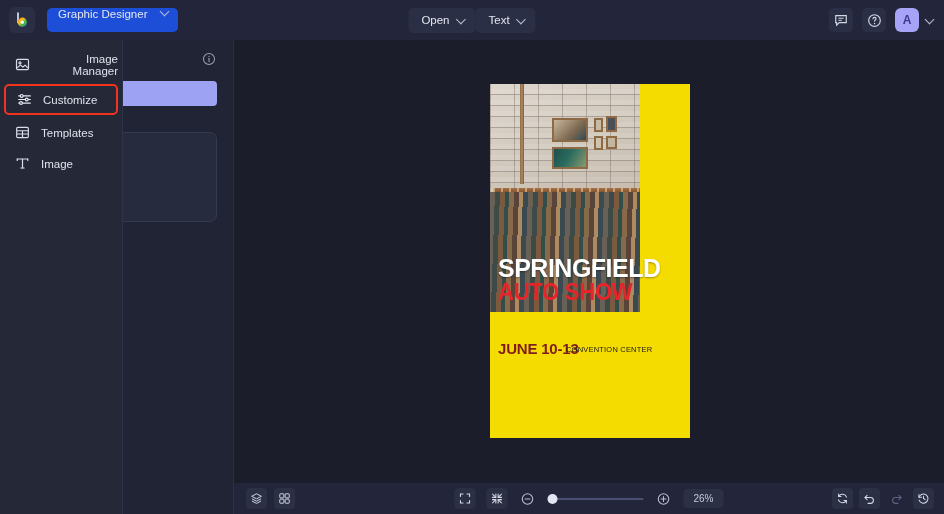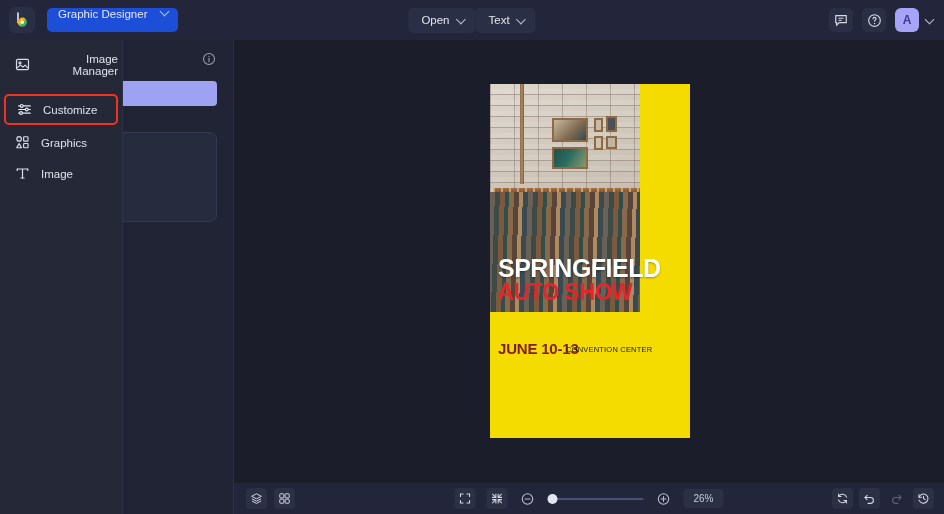--- a/index.html
+++ b/index.html
@@ -97,21 +97,21 @@
     background: #242837; border-right: 1px solid #2e3248;
     padding-top: 9px;
     text-align: right;
   }
   .nav-item {
     position: relative; height: 31px; margin: 0 4px; padding-left: 11px;
     display: flex; align-items: center; gap: 11px;
     font-size: 11.5px; color: #dfe2ed; cursor: pointer; border-radius: 4px;
   }
   .nav-item.active-outline {
-    border: 2px solid #f3331f; border-radius: 5px; margin-top: 14px; margin-bottom: 2px;
+    border: 2px solid #f3331f; border-radius: 5px; margin-top: 4px; margin-bottom: 2px;
   }
   .nav-ico {
     width: 15px; height: 15px; display: flex; align-items: center; justify-content: center;
     flex: 0 0 15px;
   }
 
   
   .canvas {
     position: absolute; left: 234px; top: 40px; width: 710px; height: 443px;
     background: #1b1d2a;
@@ -335,32 +335,30 @@
         <svg width="15" height="15" viewBox="0 0 16 16" fill="none" stroke="#e6e8f2" stroke-width="1.25">
           <path d="M1.8 4.2h12.4M1.8 8h12.4M1.8 11.8h12.4" stroke-linecap="round"></path>
           <circle cx="5" cy="4.2" r="1.5" fill="#242837"></circle>
           <circle cx="10.4" cy="8" r="1.5" fill="#242837"></circle>
           <circle cx="4.3" cy="11.8" r="1.5" fill="#242837"></circle>
         </svg>
       </span>
       <span>Customize</span>
     </div>
 
-
     <div class="nav-item">
       <span class="nav-ico">
         <svg width="15" height="15" viewBox="0 0 16 16" fill="none" stroke="#d9dcea" stroke-width="1.25">
-          <circle cx="4.4" cy="4.2" r="2.4"></circle>
-          <rect x="9.2" y="1.9" width="4.7" height="4.6" rx="0.7"></rect>
-          <path d="M4.4 9.2l2.6 4.4H1.8z" stroke-linejoin="round"></path>
-          <rect x="9.2" y="9.1" width="4.7" height="4.5" rx="0.7"></rect>
+          <rect x="1.8" y="2.6" width="12.4" height="10.8" rx="1.2"></rect>
+          <path d="M1.8 6.1h12.4M1.8 9.6h12.4M8 6.1v7.3"></path>
         </svg>
       </span>
-      <span>Graphics</span>
-    </div>
+      <span>Templates</span>
+    </div>
+
 
     <div class="nav-item">
       <span class="nav-ico">
         <svg width="15" height="15" viewBox="0 0 16 16" fill="none" stroke="#d9dcea" stroke-width="1.3">
           <path d="M2.4 3.2h11.2M8 3.2v9.6" stroke-linecap="round"></path>
           <path d="M2.4 3.2v1.6M13.6 3.2v1.6M6.3 12.8h3.4" stroke-linecap="round"></path>
         </svg>
       </span>
       <span>Image</span>
     </div>

